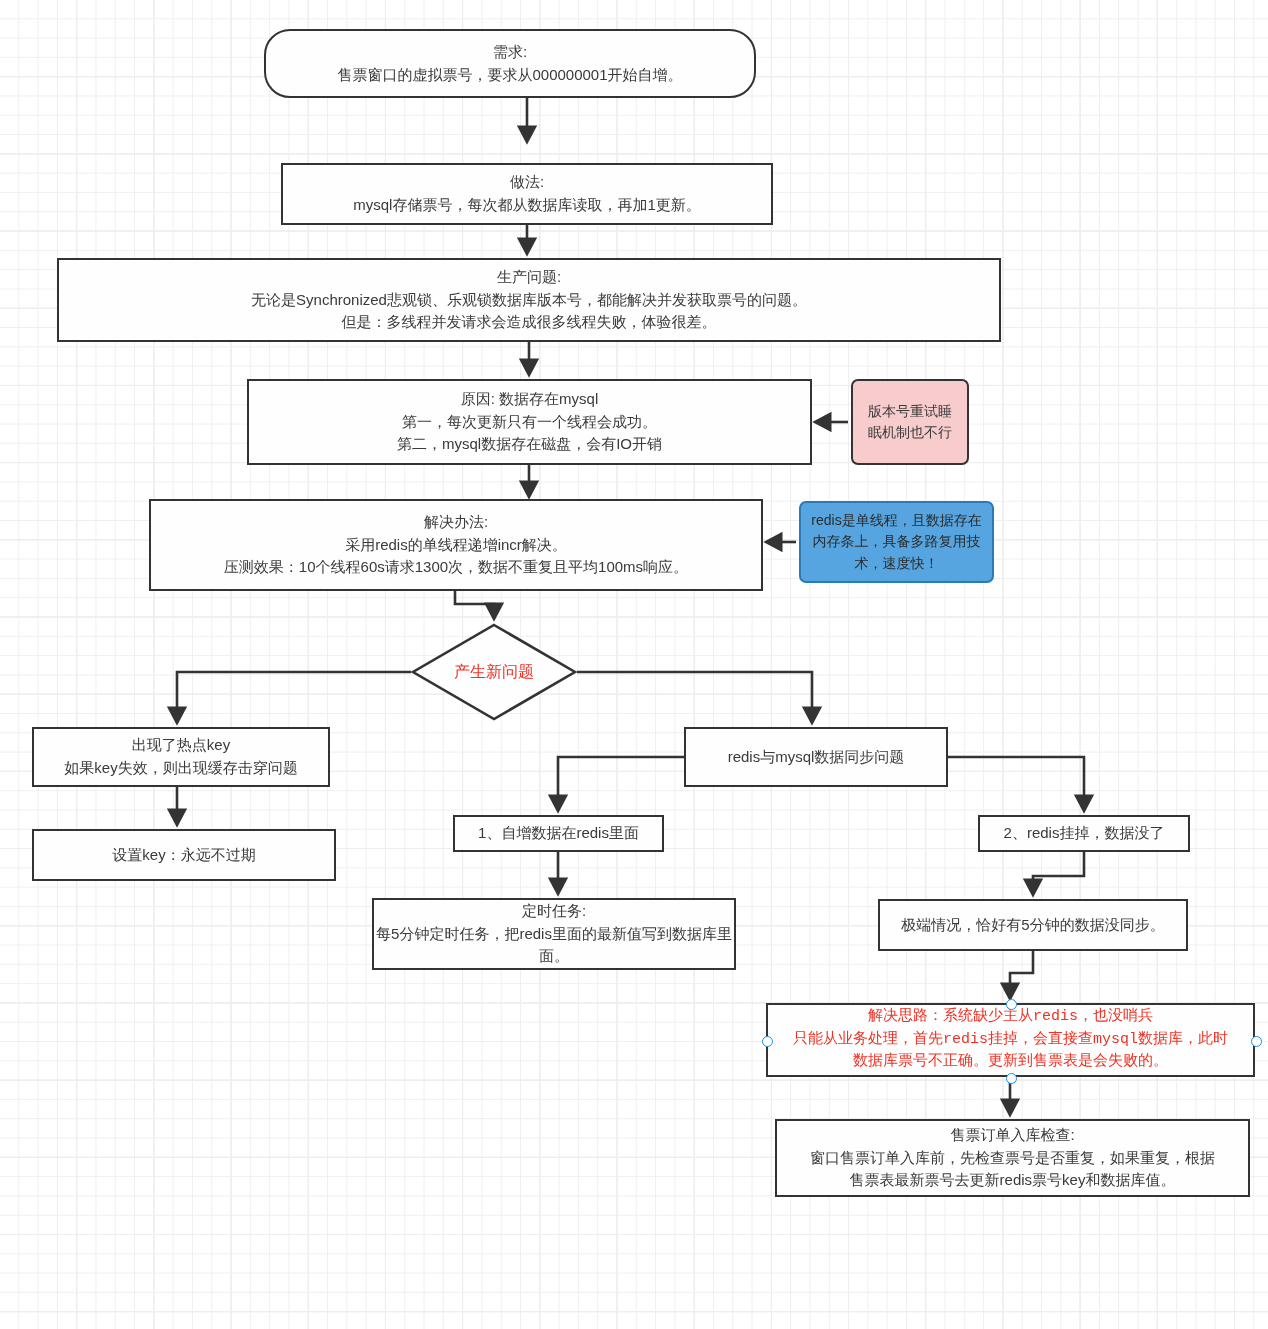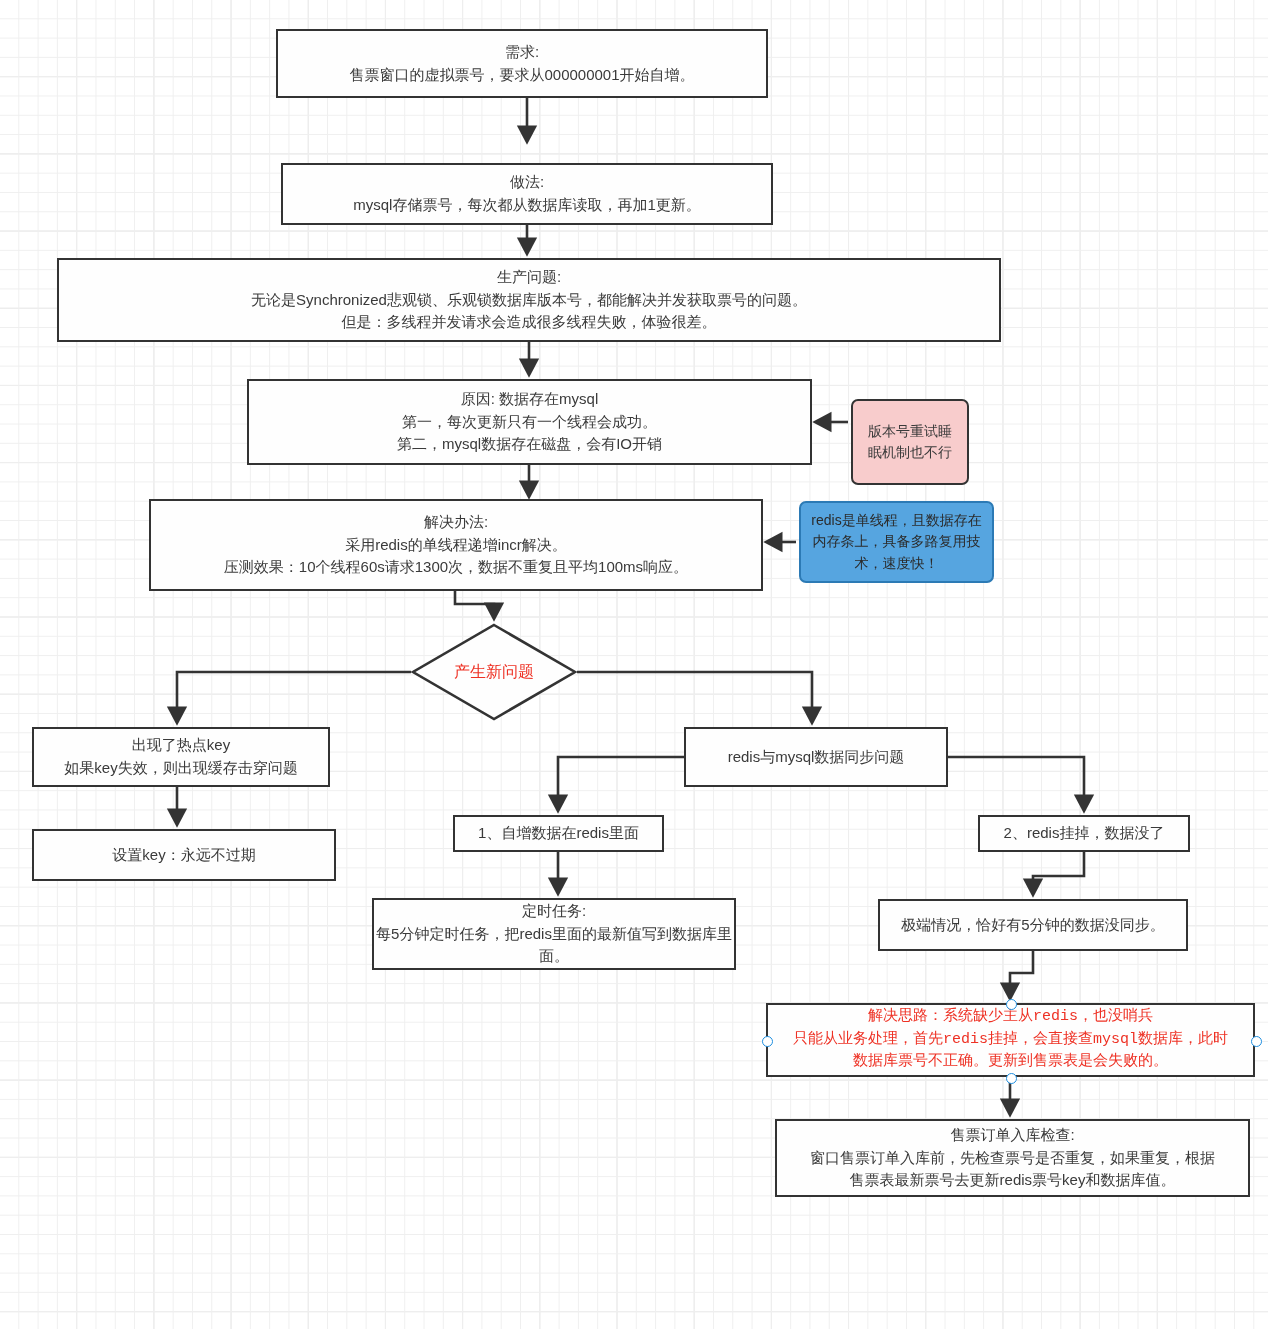--- a/index.html
+++ b/index.html
@@ -145,35 +145,35 @@
       <path d="M558,852 L558,891"></path>
 
       <path d="M1084,852 L1084,876 L1033,876 L1033,892"></path>
 
       <path d="M1033,951 L1033,973 L1010,973 L1010,996"></path>
 
       <path d="M1010,1077 L1010,1112"></path>
     </g>
   </svg>
 
-  <div class="node" style="left:276px;top:29px;width:492px;height:69px;">需求:
+  <div class="node" style="left:264px;top:29px;width:492px;height:69px;border-radius:26px;">需求:
 售票窗口的虚拟票号，要求从000000001开始自增。</div>
 
   <div class="node" style="left:281px;top:163px;width:492px;height:62px;">做法:
 mysql存储票号，每次都从数据库读取，再加1更新。</div>
 
   <div class="node" style="left:57px;top:258px;width:944px;height:84px;">生产问题:
 无论是Synchronized悲观锁、乐观锁数据库版本号，都能解决并发获取票号的问题。
 但是：多线程并发请求会造成很多线程失败，体验很差。</div>
 
   <div class="node" style="left:247px;top:379px;width:565px;height:86px;">原因: 数据存在mysql
 第一，每次更新只有一个线程会成功。
 第二，mysql数据存在磁盘，会有IO开销</div>
 
-  <div class="node pink" style="left:851px;top:379px;width:118px;height:86px;margin-top:20px;">版本号重试睡
+  <div class="node pink" style="left:851px;top:379px;width:118px;height:86px;">版本号重试睡
 眠机制也不行</div>
 
   <div class="node" style="left:149px;top:499px;width:614px;height:92px;">解决办法:
 采用redis的单线程递增incr解决。
 压测效果：10个线程60s请求1300次，数据不重复且平均100ms响应。</div>
 
   <div class="node blue" style="left:799px;top:501px;width:195px;height:82px;padding:0 8px;white-space:normal;">redis是单线程，且数据存在内存条上，具备多路复用技术，速度快！</div>
 
   <div class="diamond-wrap" style="left:411px;top:623px;width:166px;height:98px;">
     <svg width="166" height="98" viewBox="0 0 166 98" xmlns="http://www.w3.org/2000/svg">

